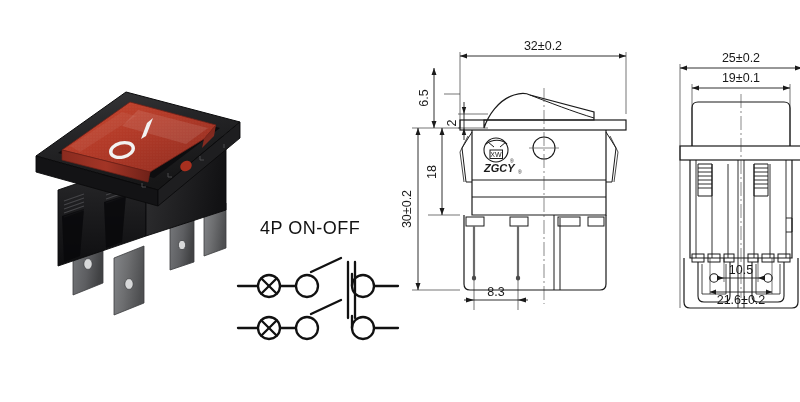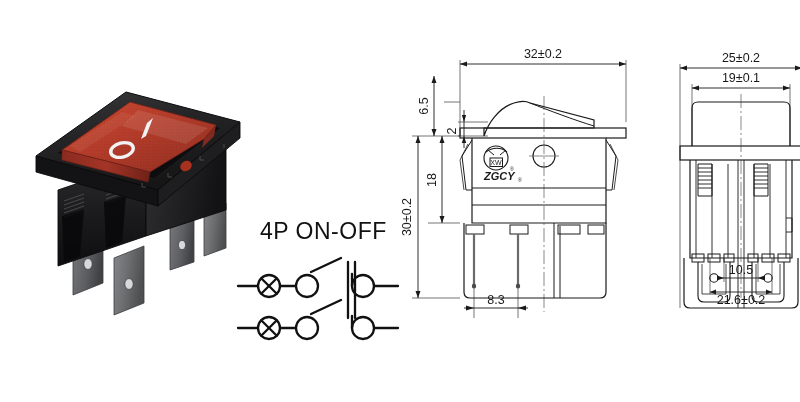--- a/index.html
+++ b/index.html
@@ -15,25 +15,25 @@
   .panel{position:absolute;}
 
   
   #product-photo{left:18px;top:40px;width:240px;height:280px;}
   .photo-svg{display:block;}
 
   
   #schematic{left:238px;top:218px;width:170px;height:115px;}
   .sch-title{
     position:absolute;left:22px;top:0;
-    font-size:23px;letter-spacing:.5px;color:#111;white-space:nowrap;
+    font-size:18px;letter-spacing:.5px;color:#111;white-space:nowrap;
   }
 
   
-  #side-view-drawing{left:398px;top:40px;width:250px;height:300px;text-decoration:underline;}
+  #side-view-drawing{left:398px;top:32px;width:250px;height:300px;text-decoration:underline;}
   #front-view-drawing{left:666px;top:46px;width:150px;height:300px;}
 
   svg{overflow:visible;}
   .dimtext{
     font-family:"Liberation Sans", sans-serif;
     font-size:12.5px;
     fill:#1a1a1a;
   }
   .logotext{font-family:"Liberation Sans", sans-serif;fill:#1a1a1a;}
 </style>

